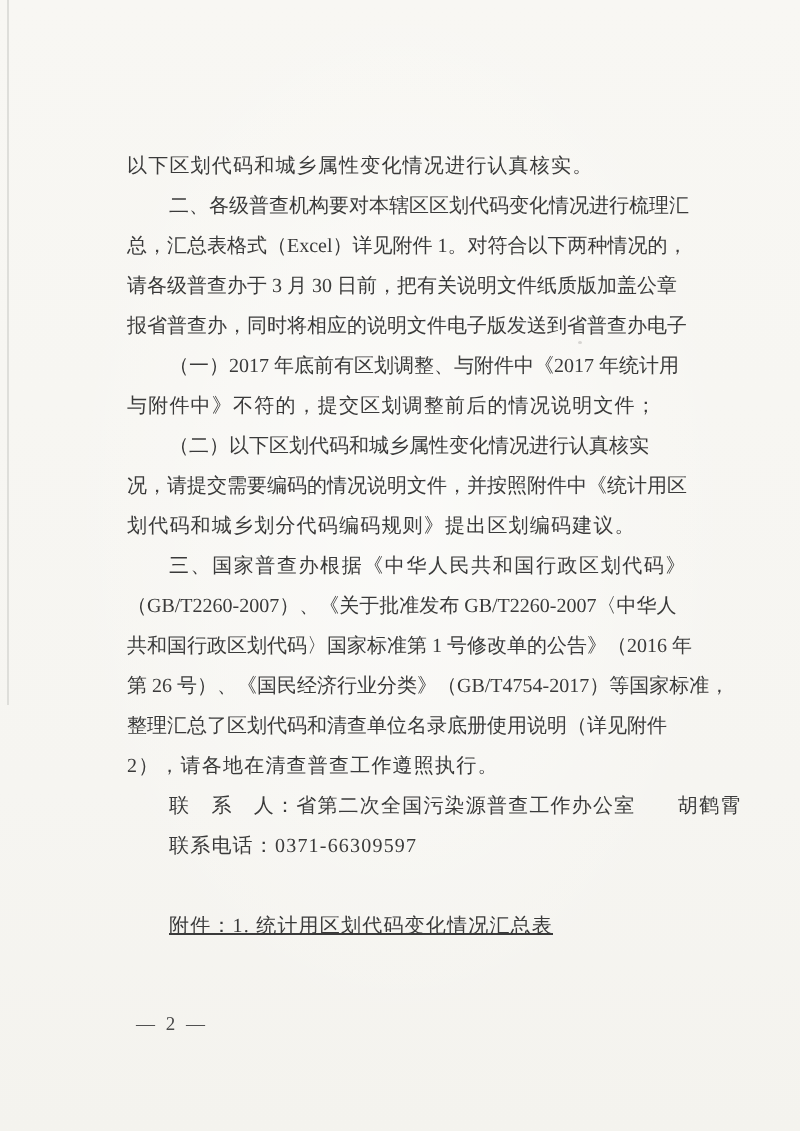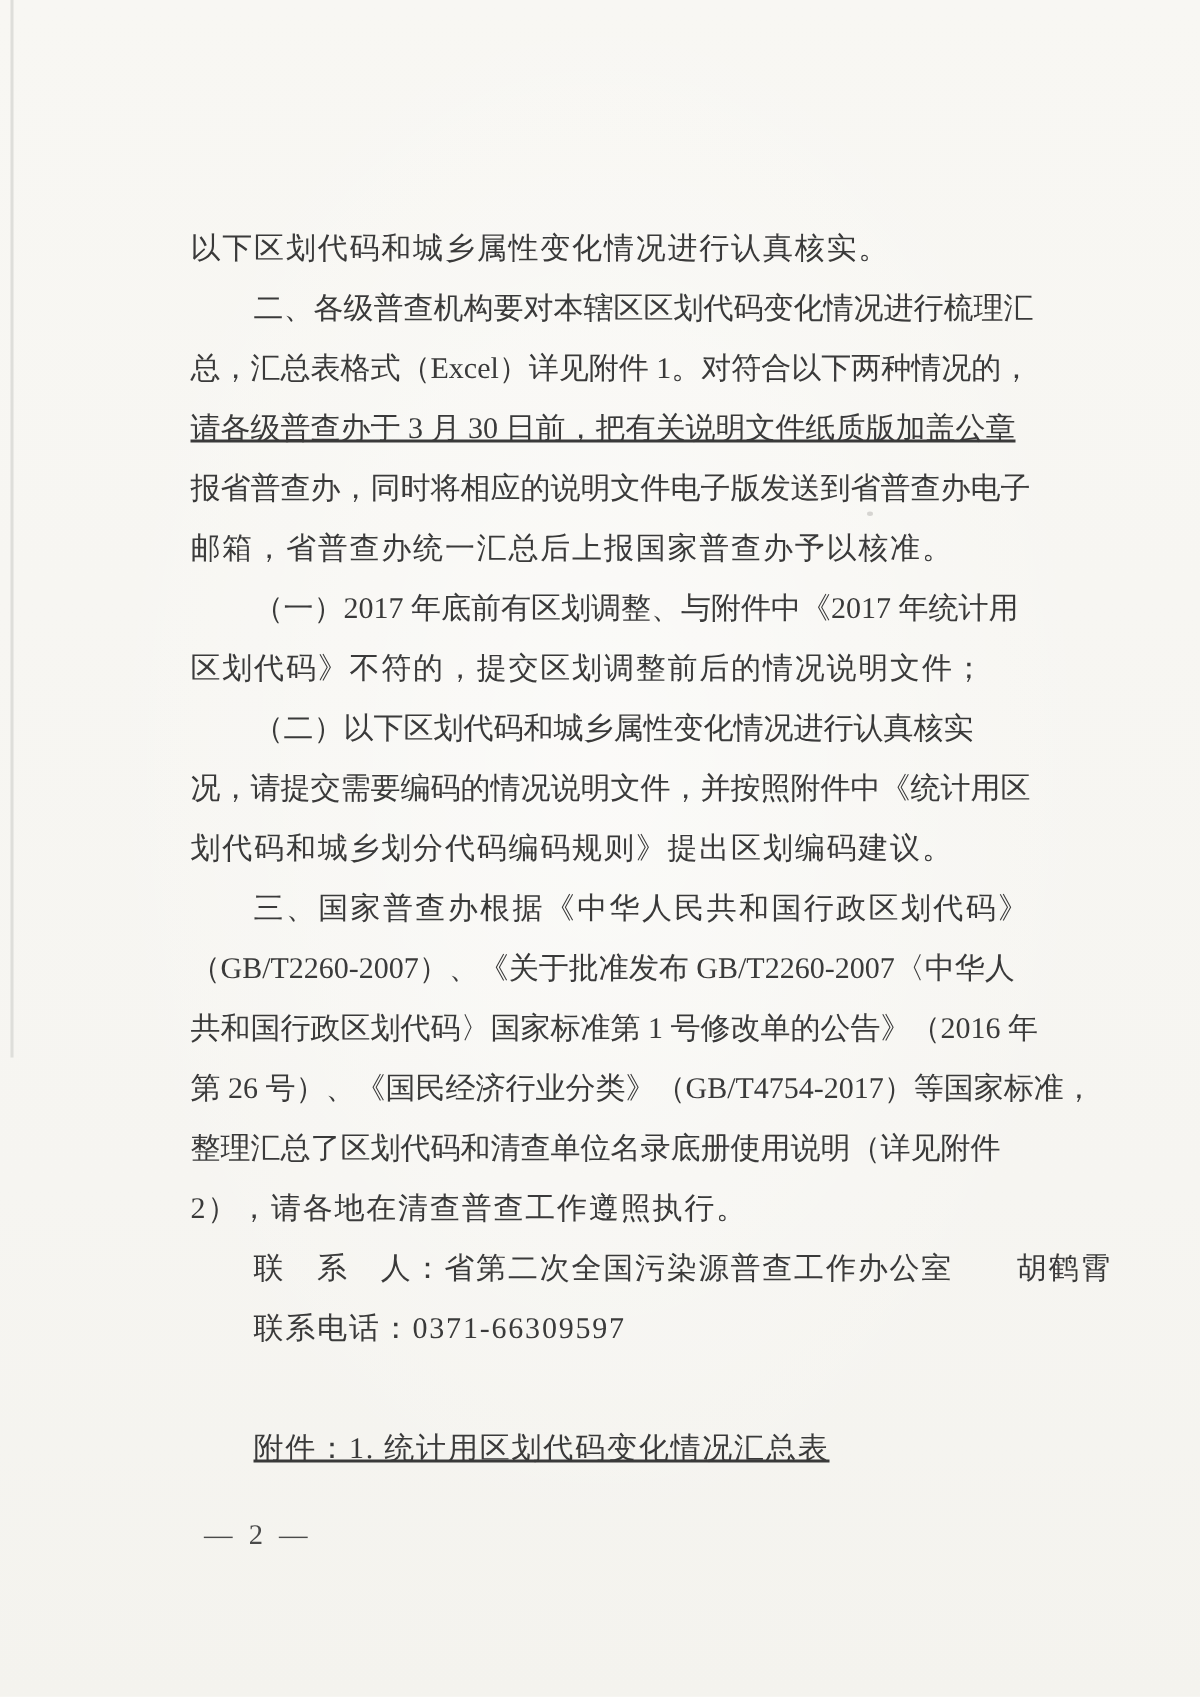--- a/index.html
+++ b/index.html
@@ -73,25 +73,24 @@
 </head>
 <body>
 
 <div class="page">
   <div class="edge-line"></div>
   <div class="speck"></div>
   <div class="doc-body" id="doc-body">
       <div class="line"><span>以下区划代码和城乡属性变化情况进行认真核实。</span></div>
       <div class="line indent fill"><span style="letter-spacing: 0px;">二、各级普查机构要对本辖区区划代码变化情况进行梳理汇</span></div>
       <div class="line fill"><span style="letter-spacing: 0px; text-align: right;">总，汇总表格式（Excel）详见附件 1。对符合以下两种情况的，</span></div>
-      <div class="line fill"><span style="letter-spacing: 0px; text-decoration: underline;">请各级普查办于 3 月 30 日前，把有关说明文件纸质版加盖公章</span></div>
+      <div class="line fill"><span style="letter-spacing: 0px;">请各级普查办于 3 月 30 日前，把有关说明文件纸质版加盖公章</span></div>
       <div class="line fill"><span style="letter-spacing: 0px; margin-top: 38px;">报省普查办，同时将相应的说明文件电子版发送到省普查办电子</span></div>
-      <div class="line"><span>邮箱，省普查办统一汇总后上报国家普查办予以核准。</span></div>
       <div class="line indent fill"><span style="letter-spacing: 0px;">（一）2017 年底前有区划调整、与附件中《2017 年统计用</span></div>
-      <div class="line"><span>区划代码》不符的，提交区划调整前后的情况说明文件；</span></div>
+      <div class="line"><span>与附件中》不符的，提交区划调整前后的情况说明文件；</span></div>
       <div class="line indent fill"><span style="letter-spacing: 0px;">（二）以下区划代码和城乡属性变化情况进行认真核实</span></div>
       <div class="line fill"><span style="letter-spacing: 0px; text-align: center;">况，请提交需要编码的情况说明文件，并按照附件中《统计用区</span></div>
       <div class="line"><span>划代码和城乡划分代码编码规则》提出区划编码建议。</span></div>
       <div class="line indent fill"><span style="letter-spacing: 1.58281px;">三、国家普查办根据《中华人民共和国行政区划代码》</span></div>
       <div class="line fill"><span style="letter-spacing: 0px;">（GB/T2260-2007）、《关于批准发布 GB/T2260-2007〈中华人</span></div>
       <div class="line fill"><span style="letter-spacing: 0px; margin-top: 48px;">共和国行政区划代码〉国家标准第 1 号修改单的公告》（2016 年</span></div>
       <div class="line fill"><span style="letter-spacing: 0px;">第 26 号）、《国民经济行业分类》（GB/T4754-2017）等国家标准，</span></div>
       <div class="line fill"><span style="letter-spacing: 0px; margin-top: 16px;">整理汇总了区划代码和清查单位名录底册使用说明（详见附件</span></div>
       <div class="line"><span>2），请各地在清查普查工作遵照执行。</span></div>
       <div class="line indent"><span>联　系　人：省第二次全国污染源普查工作办公室　　胡鹤霄</span></div>

